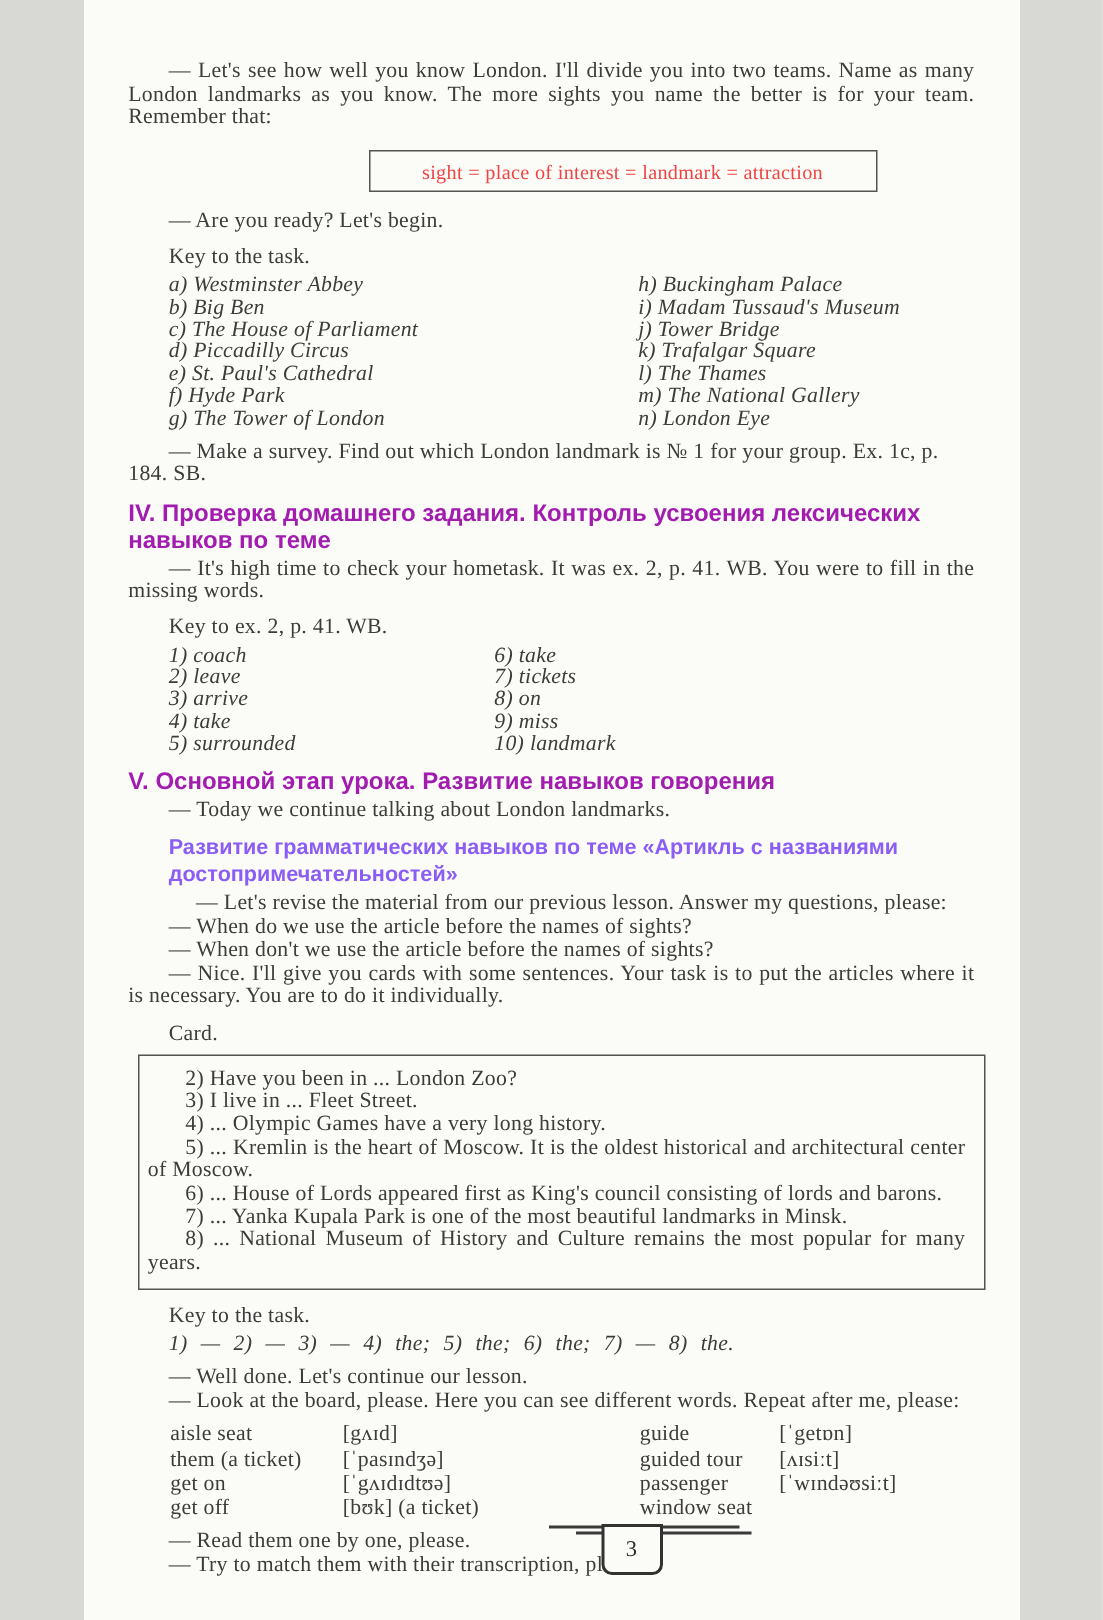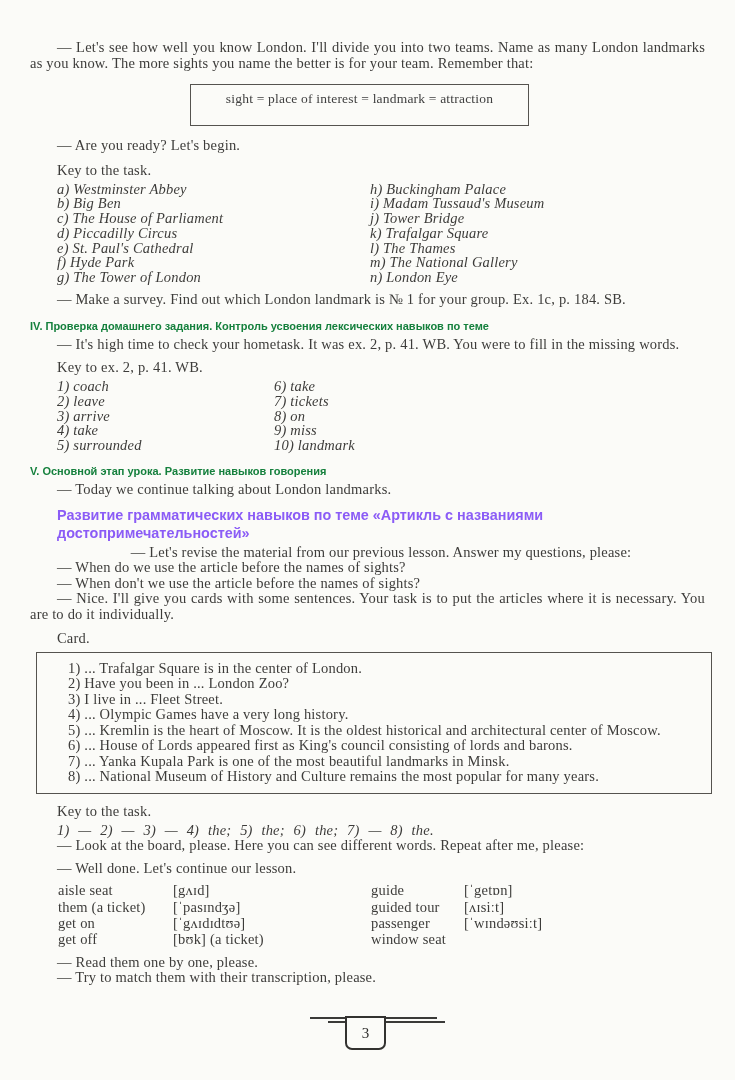--- a/index.html
+++ b/index.html
@@ -1,37 +1,37 @@
 <!DOCTYPE html>
 <html><head>
 <meta charset="utf-8">
 <style>
   html,body{margin:0;padding:0;background:#d8d8d4;}
   .page{
-    position:relative;width:735px;height:1080px;margin:0 auto;
+    position:relative;width:624px;height:1080px;margin:0 auto;
     background:#fbfbf8;color:#3d3c3a;
     font-family:"Liberation Serif","DejaVu Serif",serif;
     font-size:14.5px;letter-spacing:.2px;overflow:hidden;
   }
   .content{padding:40px 30px 0 30px;}
   p{margin:0;}
   .para{text-align:justify;text-indent:27px;line-height:15.5px;}
   .line{text-indent:27px;line-height:15.5px;}
   .eq-box{
     margin:13px 0 0 160px;width:337px;border:1.5px solid #55534f;
-    text-align:center;padding:6px 0 18px;font-size:13.5px;color:#404040;
+    text-align:center;padding:6px 0 4px;font-size:13.5px;color:#ef4444;
   }
   .u-head{margin:9px 0 0 27px;line-height:15px;text-underline-offset:3px;}
   .cols{display:flex;margin:4px 0 0 27px;font-style:italic;line-height:14.8px;}
   .cols .c1{width:313px;flex:none;}
   .cols2 .c1{width:217px;flex:none;}
   .colitem{line-height:14.8px;}
   .sec-head{
     margin:9px 0 0 0;font-family:"Liberation Sans","DejaVu Sans",sans-serif;
-    font-weight:bold;font-size:11px;line-height:18px;color:#15803d;letter-spacing:0;
+    font-weight:bold;font-size:16px;line-height:18px;color:#a21caf;letter-spacing:0;
   }
   .sub-head{
     margin:8px 0 0 27px;font-family:"Liberation Sans","DejaVu Sans",sans-serif;
     font-weight:bold;font-size:14.4px;line-height:18px;color:#8b5cf6;letter-spacing:0;
   }
   .mt2{margin-top:2px;}
   .mt7{margin-top:7px;}
   .card-box{
     margin:6px -7px 0 6px;border:1.5px solid #55534f;
     padding:8px 12px 9px 6px;
@@ -121,36 +121,35 @@
     <p class="sub-head">Развитие грамматических навыков по теме «Артикль с названиями достопримечательностей»</p>
 
     <p class="line" style="margin-top:3px;text-align:center;">— Let's revise the material from our previous lesson. Answer my questions, please:</p>
     <p class="line">— When do we use the article before the names of sights?</p>
     <p class="line">— When don't we use the article before the names of sights?</p>
     <p class="para">— Nice. I'll give you cards with some sentences. Your task is to put the articles where it is necessary. You are to do it individually.</p>
 
     <p class="u-head">Card.</p>
 
     <div class="card-box">
-      <div class="card-item">1) ... Trafalgar Square is in the center of London.</div>
       <div class="card-item">2) Have you been in ... London Zoo?</div>
       <div class="card-item">3) I live in ... Fleet Street.</div>
       <div class="card-item">4) ... Olympic Games have a very long history.</div>
       <div class="card-item">5) ... Kremlin is the heart of Moscow. It is the oldest historical and architectural center of Moscow.</div>
       <div class="card-item">6) ... House of Lords appeared first as King's council consisting of lords and barons.</div>
       <div class="card-item">7) ... Yanka Kupala Park is one of the most beautiful landmarks in Minsk.</div>
       <div class="card-item">8) ... National Museum of History and Culture remains the most popular for many years.</div>
     </div>
 
     <p class="u-head" style="margin-top:10px;">Key to the task.</p>
 
     <p class="answers">1) — 2) — 3) — 4) the; 5) the; 6) the; 7) — 8) the.</p>
 
+    <p class="line mt7">— Well done. Let's continue our lesson.</p>
     <p class="line">— Look at the board, please. Here you can see different words. Repeat after me, please:</p>
-    <p class="line mt7">— Well done. Let's continue our lesson.</p>
 
     <div class="vocab">
       <div>aisle seat</div>
       <div>[gʌɪd]</div>
       <div>guide</div>
       <div>[ˈgetɒn]</div>
 
       <div>them (a ticket)</div>
       <div>[ˈpasɪndʒə]</div>
       <div>guided tour</div>

